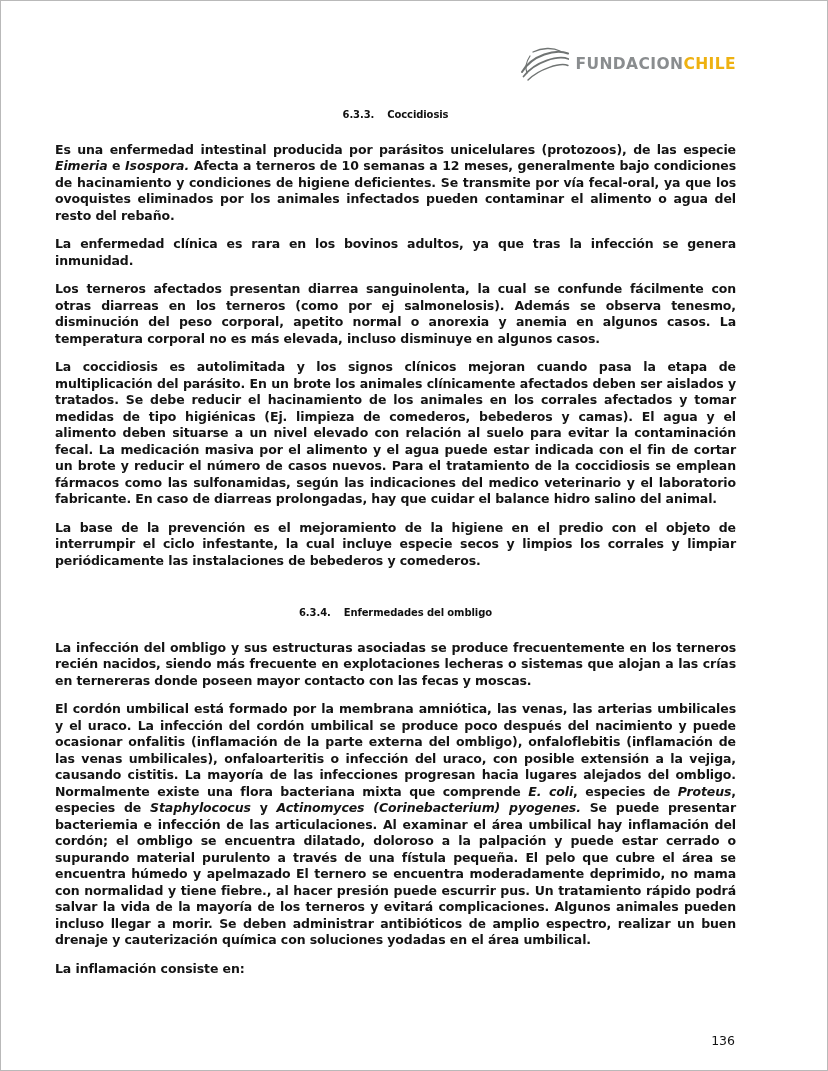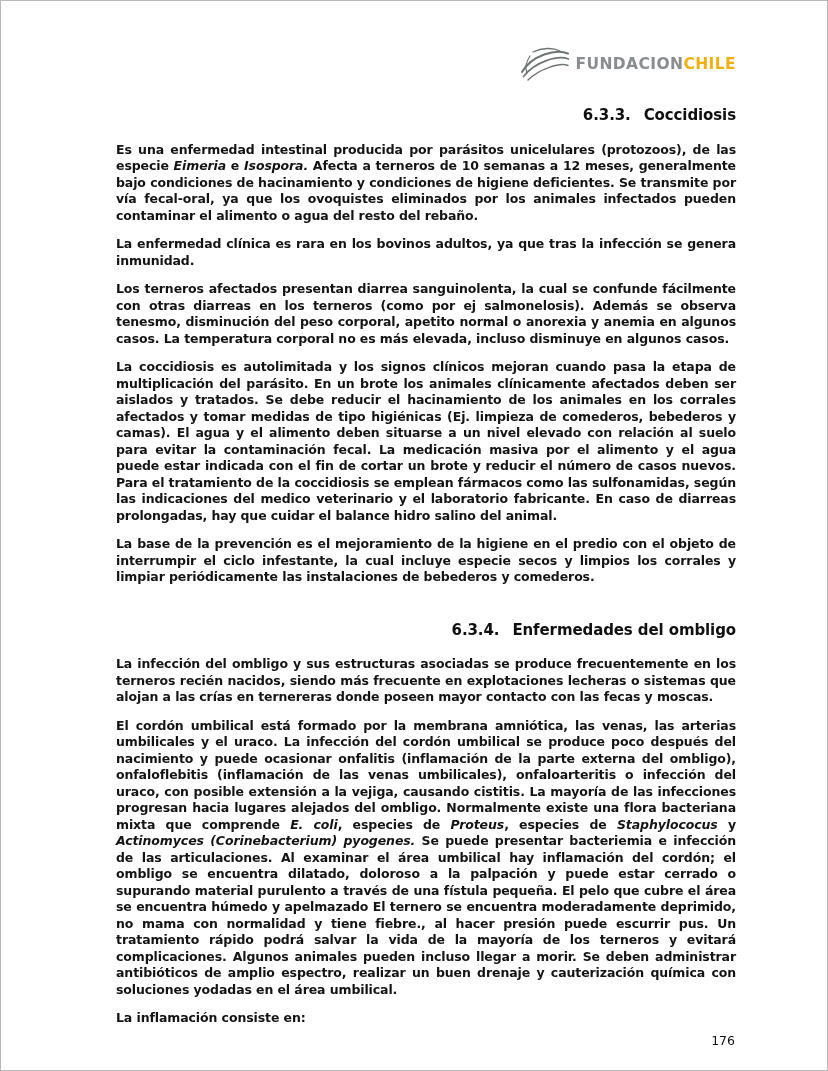--- a/index.html
+++ b/index.html
@@ -6,45 +6,45 @@
   html, body { background: #ffffff; }
   body {
     width: 828px; height: 1071px;
     font-family: "DejaVu Sans", "Liberation Sans", sans-serif;
   }
   .page {
     width: 828px; height: 1071px;
     background: #ffffff;
     border: 1px solid #b9b9b9;
     position: relative;
-    padding: 44px 91px 40px 115px;
+    padding: 44px 91px 40px 54px;
     overflow: hidden;
   }
   .page-header {
     display: flex; justify-content: flex-end; align-items: center;
     margin-bottom: 24px;
     height: 38px;
   }
   .logo { display: flex; align-items: center; gap: 7px; }
   .logo-icon svg { display: block; }
   .logo-text { font-size: 15.5px; font-weight: 700; letter-spacing: 0.4px; white-space: nowrap; }
   .logo-gray { color: #8a8d8f; }
   .logo-gold { color: #eeb111; }
   .content {
     color: #141414;
     font-size: 12.5px;
     line-height: 16.5px;
     letter-spacing: -0.1px;
     text-align: justify;
   }
   .section-heading {
-    font-size: 15px;
+    font-size: 10px;
     font-weight: 700;
     color: #101010;
-    text-align: right;
+    text-align: center;
     margin: 15px 0 18px 0;
   }
   .section-heading .sec-num { margin-right: 13px; }
   .section-gap { margin-top: 36px; }
   .para { margin: 0 0 12px 0; font-weight: bold; }
   .para em { font-style: italic; }
   .page-footer {
     position: absolute;
     right: 92px; bottom: 22px;
     font-size: 12.5px;
@@ -80,16 +80,16 @@
       <p class="para"><span>Los terneros afectados presentan diarrea sanguinolenta, la cual se confunde fácilmente con otras diarreas en los terneros (como por ej salmonelosis). Además se observa tenesmo, disminución del peso corporal, apetito normal o anorexia y anemia en algunos casos. La temperatura corporal no es más elevada, incluso disminuye en algunos casos.</span></p>
       <p class="para"><span>La coccidiosis es autolimitada y los signos clínicos mejoran cuando pasa la etapa de multiplicación del parásito. En un brote los animales clínicamente afectados deben ser aislados y tratados. Se debe reducir el hacinamiento de los animales en los corrales afectados y tomar medidas de tipo higiénicas (Ej. limpieza de comederos, bebederos y camas). El agua y el alimento deben situarse a un nivel elevado con relación al suelo para evitar la contaminación fecal. La medicación masiva por el alimento y el agua puede estar indicada con el fin de cortar un brote y reducir el número de casos nuevos. Para el tratamiento de la coccidiosis se emplean fármacos como las sulfonamidas, según las indicaciones del medico veterinario y el laboratorio fabricante. En caso de diarreas prolongadas, hay que cuidar el balance hidro salino del animal.</span></p>
       <p class="para"><span>La base de la prevención es el mejoramiento de la higiene en el predio con el objeto de interrumpir el ciclo infestante, la cual incluye especie secos y limpios los corrales y limpiar periódicamente las instalaciones de bebederos y comederos.</span></p>
       <h2 class="section-heading section-gap"><span class="sec-num">6.3.4.</span><span>Enfermedades del ombligo</span></h2>
       <p class="para"><span>La infección del ombligo y sus estructuras asociadas se produce frecuentemente en los terneros recién nacidos, siendo más frecuente en explotaciones lecheras o sistemas que alojan a las crías en ternereras donde poseen mayor contacto con las fecas y moscas.</span></p>
       <p class="para"><span>El cordón umbilical está formado por la membrana amniótica, las venas, las arterias umbilicales y el uraco. La infección del cordón umbilical se produce poco después del nacimiento y puede ocasionar onfalitis (inflamación de la parte externa del ombligo), onfaloflebitis (inflamación de las venas umbilicales), onfaloarteritis o infección del uraco, con posible extensión a la vejiga, causando cistitis. La mayoría de las infecciones progresan hacia lugares alejados del ombligo. Normalmente existe una flora bacteriana mixta que comprende </span><em>E. coli</em><span>, especies de </span><em>Proteus</em><span>, especies de </span><em>Staphylococus</em><span> y </span><em>Actinomyces (Corinebacterium) pyogenes.</em><span> Se puede presentar bacteriemia e infección de las articulaciones. Al examinar el área umbilical hay inflamación del cordón; el ombligo se encuentra dilatado, doloroso a la palpación y puede estar cerrado o supurando material purulento a través de una fístula pequeña. El pelo que cubre el área se encuentra húmedo y apelmazado El ternero se encuentra moderadamente deprimido, no mama con normalidad y tiene fiebre., al hacer presión puede escurrir pus. Un tratamiento rápido podrá salvar la vida de la mayoría de los terneros y evitará complicaciones. Algunos animales pueden incluso llegar a morir. Se deben administrar antibióticos de amplio espectro, realizar un buen drenaje y cauterización química con soluciones yodadas en el área umbilical.</span></p>
       <p class="para"><span>La inflamación consiste en:</span></p>
     </main>
 
   <footer class="page-footer">
-    <span class="page-number">176</span>
+    <span class="page-number">136</span>
   </footer>
 
 </div>
 
 </body></html>

